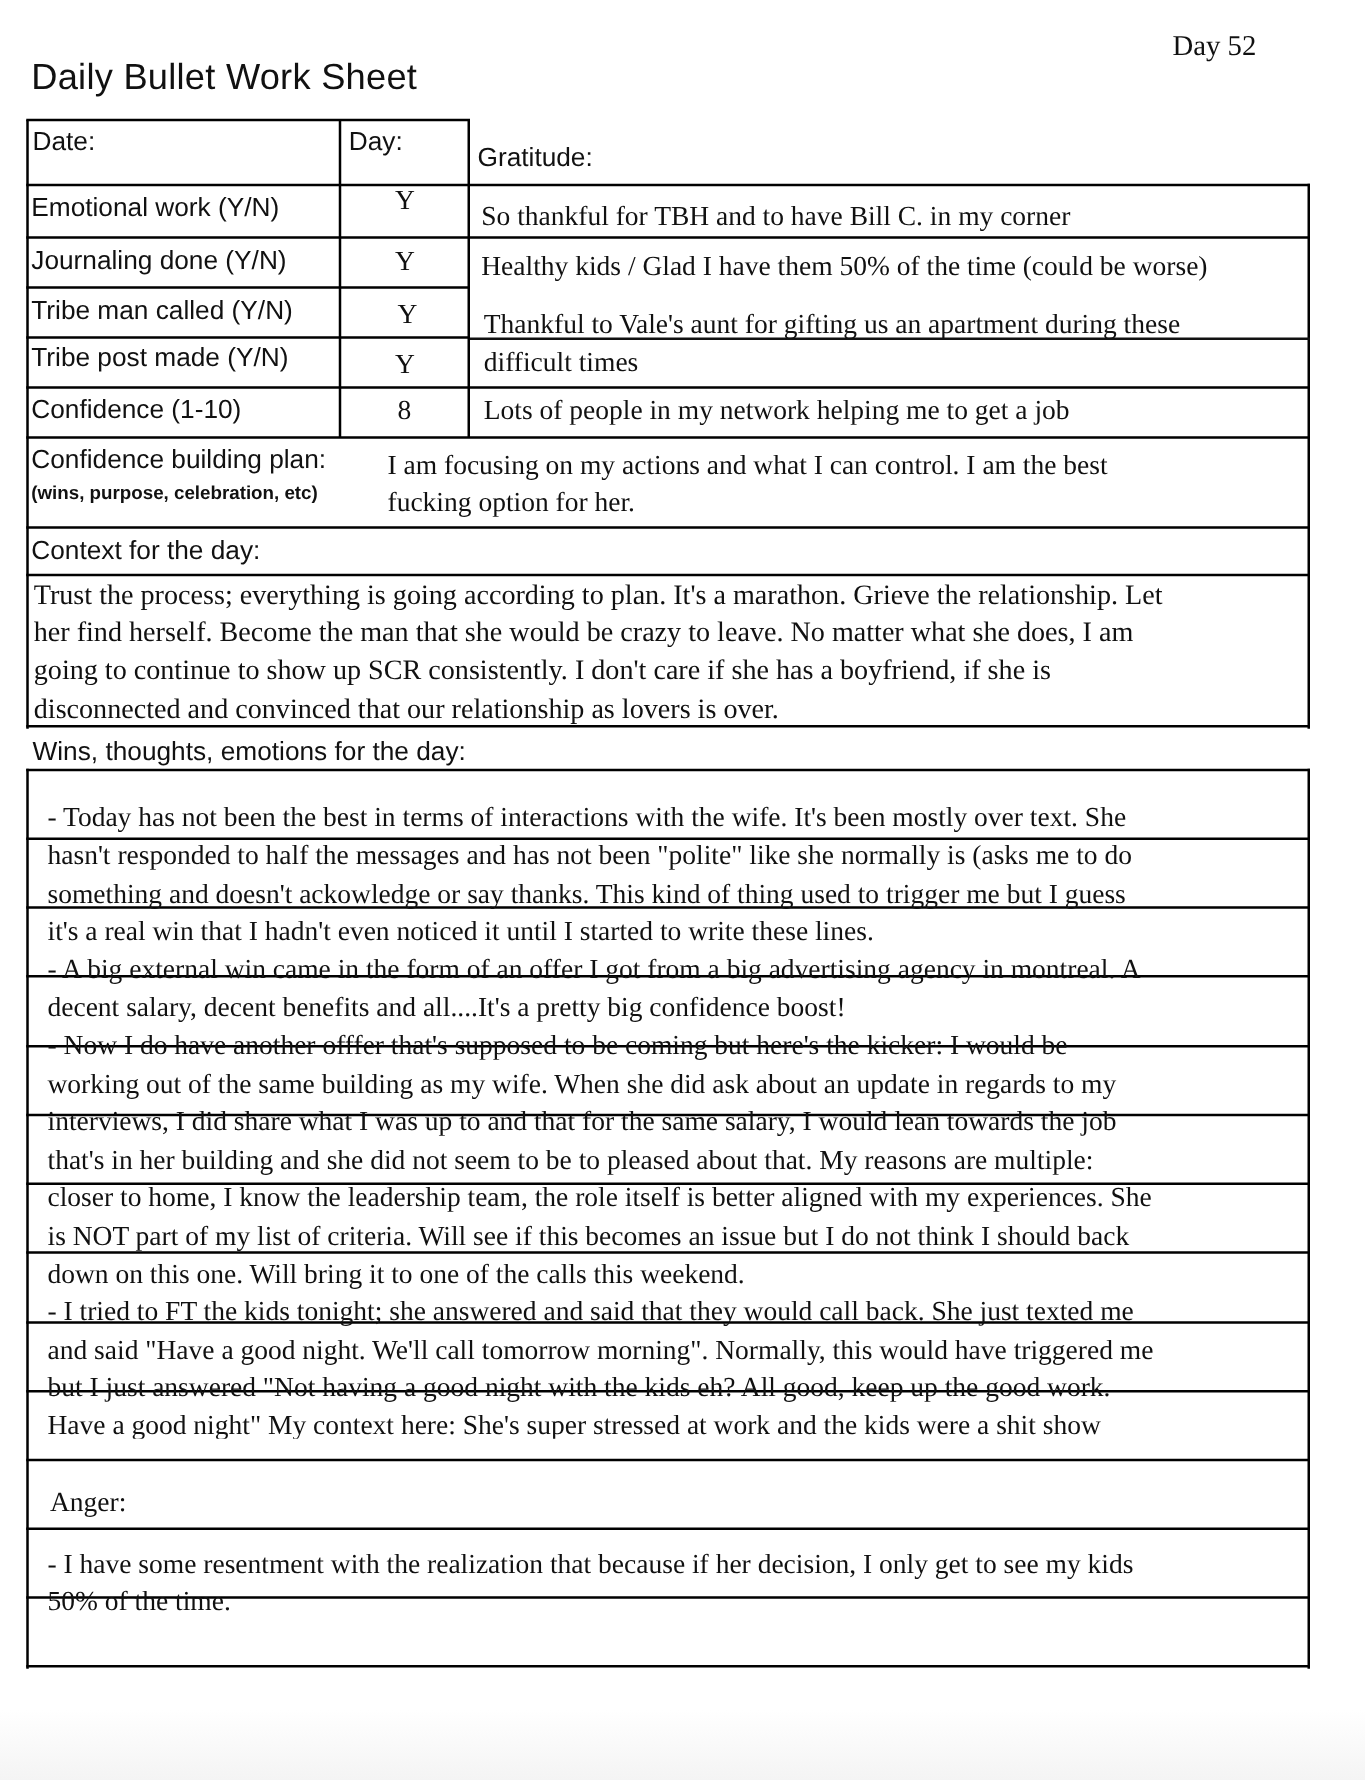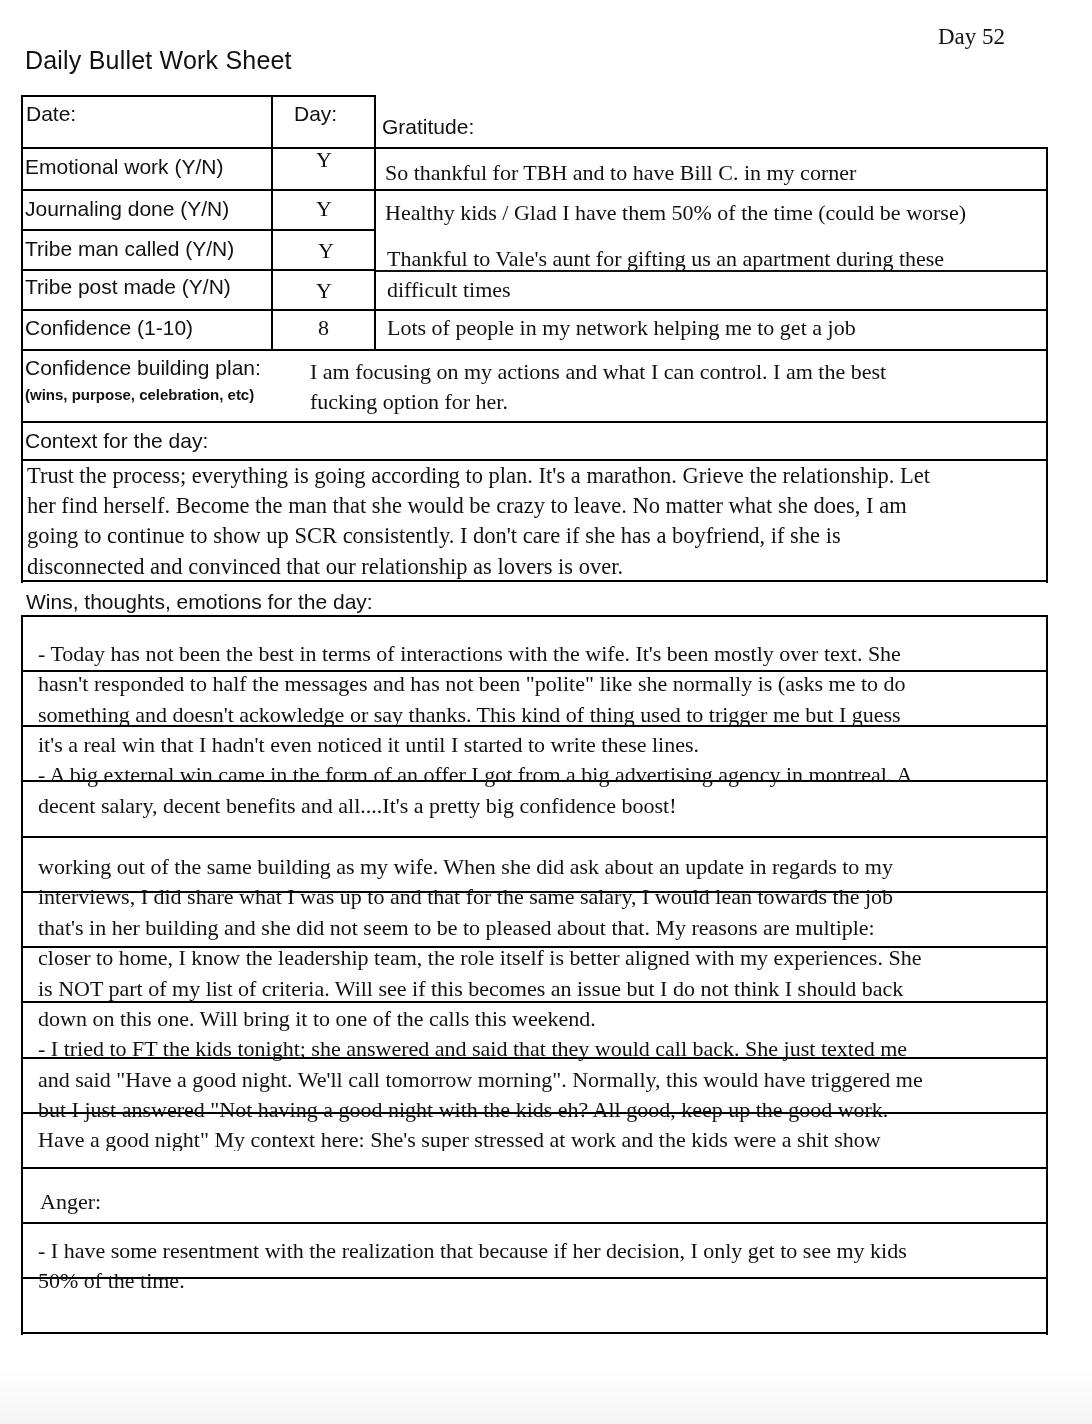--- a/index.html
+++ b/index.html
@@ -12,21 +12,21 @@
   .serif { font-family: "Liberation Serif", serif; }
   .line-h { position: absolute; height: 2px; background: #000; }
   .line-v { position: absolute; width: 2px; background: #000; }
   .thin-h { position: absolute; height: 1.5px; background: #111; }
   .txt { position: absolute; white-space: nowrap; }
   .bottom-fade {
     position: absolute; left: 0; top: 1368px; width: 1092px; height: 56px;
     background: linear-gradient(#ffffff, #f4f4f4);
   }
   #day-corner { left: 938px; top: 24px; font-size: 23px; }
-  #title { left: 25px; top: 46px; font-size: 25px; letter-spacing: 0.2px; }
+  #title { left: 25px; top: 46px; font-size: 29px; letter-spacing: 0.2px; }
   .lbl { font-size: 21px; }
   .val { font-size: 22px; }
   .small { font-size: 15px; }
 </style>
 </head>
 <body>
 
 <div id="day-corner" class="txt serif">Day 52</div>
 <div id="title" class="txt sans">Daily Bullet Work Sheet</div>
 
@@ -44,21 +44,21 @@
   <div class="thin-h" style="left:376px; top:270px; width:672px;"></div>
   <div class="line-h" style="left:21px; top:269px; width:355px;"></div>
   <div class="line-h" style="left:21px; top:309px; width:1027px;"></div>
   <div class="line-h" style="left:21px; top:349px; width:1027px;"></div>
   <div class="line-h" style="left:21px; top:421px; width:1027px;"></div>
   <div class="line-h" style="left:21px; top:459px; width:1027px;"></div>
   <div class="line-h" style="left:21px; top:580px; width:1027px;"></div>
 </div>
 
 <div class="txt sans lbl" style="left:26px; top:102px;">Date:</div>
-<div class="txt sans lbl" style="left:274px; top:102px;padding-left:20px;">Day:</div>
+<div class="txt sans lbl" style="left:259px; top:102px;padding-left:20px;">Day:</div>
 <div class="txt sans lbl" style="left:382px; top:115px;">Gratitude:</div>
 
 <div class="txt sans lbl" style="left:25px; top:155px;">Emotional work  (Y/N)</div>
 <div class="txt serif val" style="left:316px; top:147px;">Y</div>
 
 <div class="txt sans lbl" style="left:25px; top:197px;">Journaling done (Y/N)</div>
 <div class="txt serif val" style="left:316px; top:196px;">Y</div>
 
 <div class="txt sans lbl" style="left:25px; top:237px;">Tribe man called (Y/N)</div>
 <div class="txt serif val" style="left:318px; top:238px;">Y</div>
@@ -109,20 +109,21 @@
   <div class="line-h" style="left:21px; top:1332px; width:1027px;"></div>
 </div>
 
 <div style="position:absolute; left:23px; top:617px; width:1060px; height:534px; overflow:hidden;">
   <div class="txt serif" style="left:15px; top:24px; font-size:22px;">- Today has not been the best in terms of interactions with the wife. It's been mostly over text. She</div>
   <div class="txt serif" style="left:15px; top:85px; font-size:22px;">something and doesn't ackowledge or say thanks. This kind of thing used to trigger me but I guess</div>
   <div class="txt serif" style="left:15px; top:54px; font-size:22px;">hasn't responded to half the messages and has not been "polite" like she normally is (asks me to do</div>
   <div class="txt serif" style="left:15px; top:115px; font-size:22px;">it's a real win that I hadn't even noticed it until I started to write these lines.</div>
   <div class="txt serif" style="left:15px; top:145px; font-size:22px;">- A big external win came in the form of an offer I got from a big advertising agency in montreal. A</div>
   <div class="txt serif" style="left:15px; top:176px; font-size:22px;">decent salary, decent benefits and all....It's a pretty big confidence boost!</div>
+  <div class="txt serif" style="left:15px; top:206px; font-size:22px;">- Now I do have another offfer that's supposed to be coming but here's the kicker: I would be</div>
   <div class="txt serif" style="left:15px; top:237px; font-size:22px;">working out of the same building as my wife. When she did ask about an update in regards to my</div>
   <div class="txt serif" style="left:15px; top:267px; font-size:22px;">interviews, I did share what I was up to and that for the same salary, I would lean towards the job</div>
   <div class="txt serif" style="left:15px; top:298px; font-size:22px;">that's in her building and she did not seem to be to pleased about that. My reasons are multiple:</div>
   <div class="txt serif" style="left:15px; top:328px; font-size:22px;">closer to home, I know the leadership team, the role itself is better aligned with my experiences. She</div>
   <div class="txt serif" style="left:15px; top:359px; font-size:22px;">is NOT part of my list of criteria. Will see if this becomes an issue but I do not think I should back</div>
   <div class="txt serif" style="left:15px; top:389px; font-size:22px;">down on this one. Will bring it to one of the calls this weekend.</div>
   <div class="txt serif" style="left:15px; top:419px; font-size:22px;">- I tried to FT the kids tonight; she answered and said that they would call back. She just texted me</div>
   <div class="txt serif" style="left:15px; top:450px; font-size:22px;">and said "Have a good night. We'll call tomorrow morning". Normally, this would have triggered me</div>
   <div class="txt serif" style="left:15px; top:480px; font-size:22px;">but I just answered "Not having a good night with the kids eh? All good, keep up the good work.</div>
   <div class="txt serif" style="left:15px; top:510px; font-size:22px;">Have a good night"  My context here: She's super stressed at work and the kids were a shit show</div>

